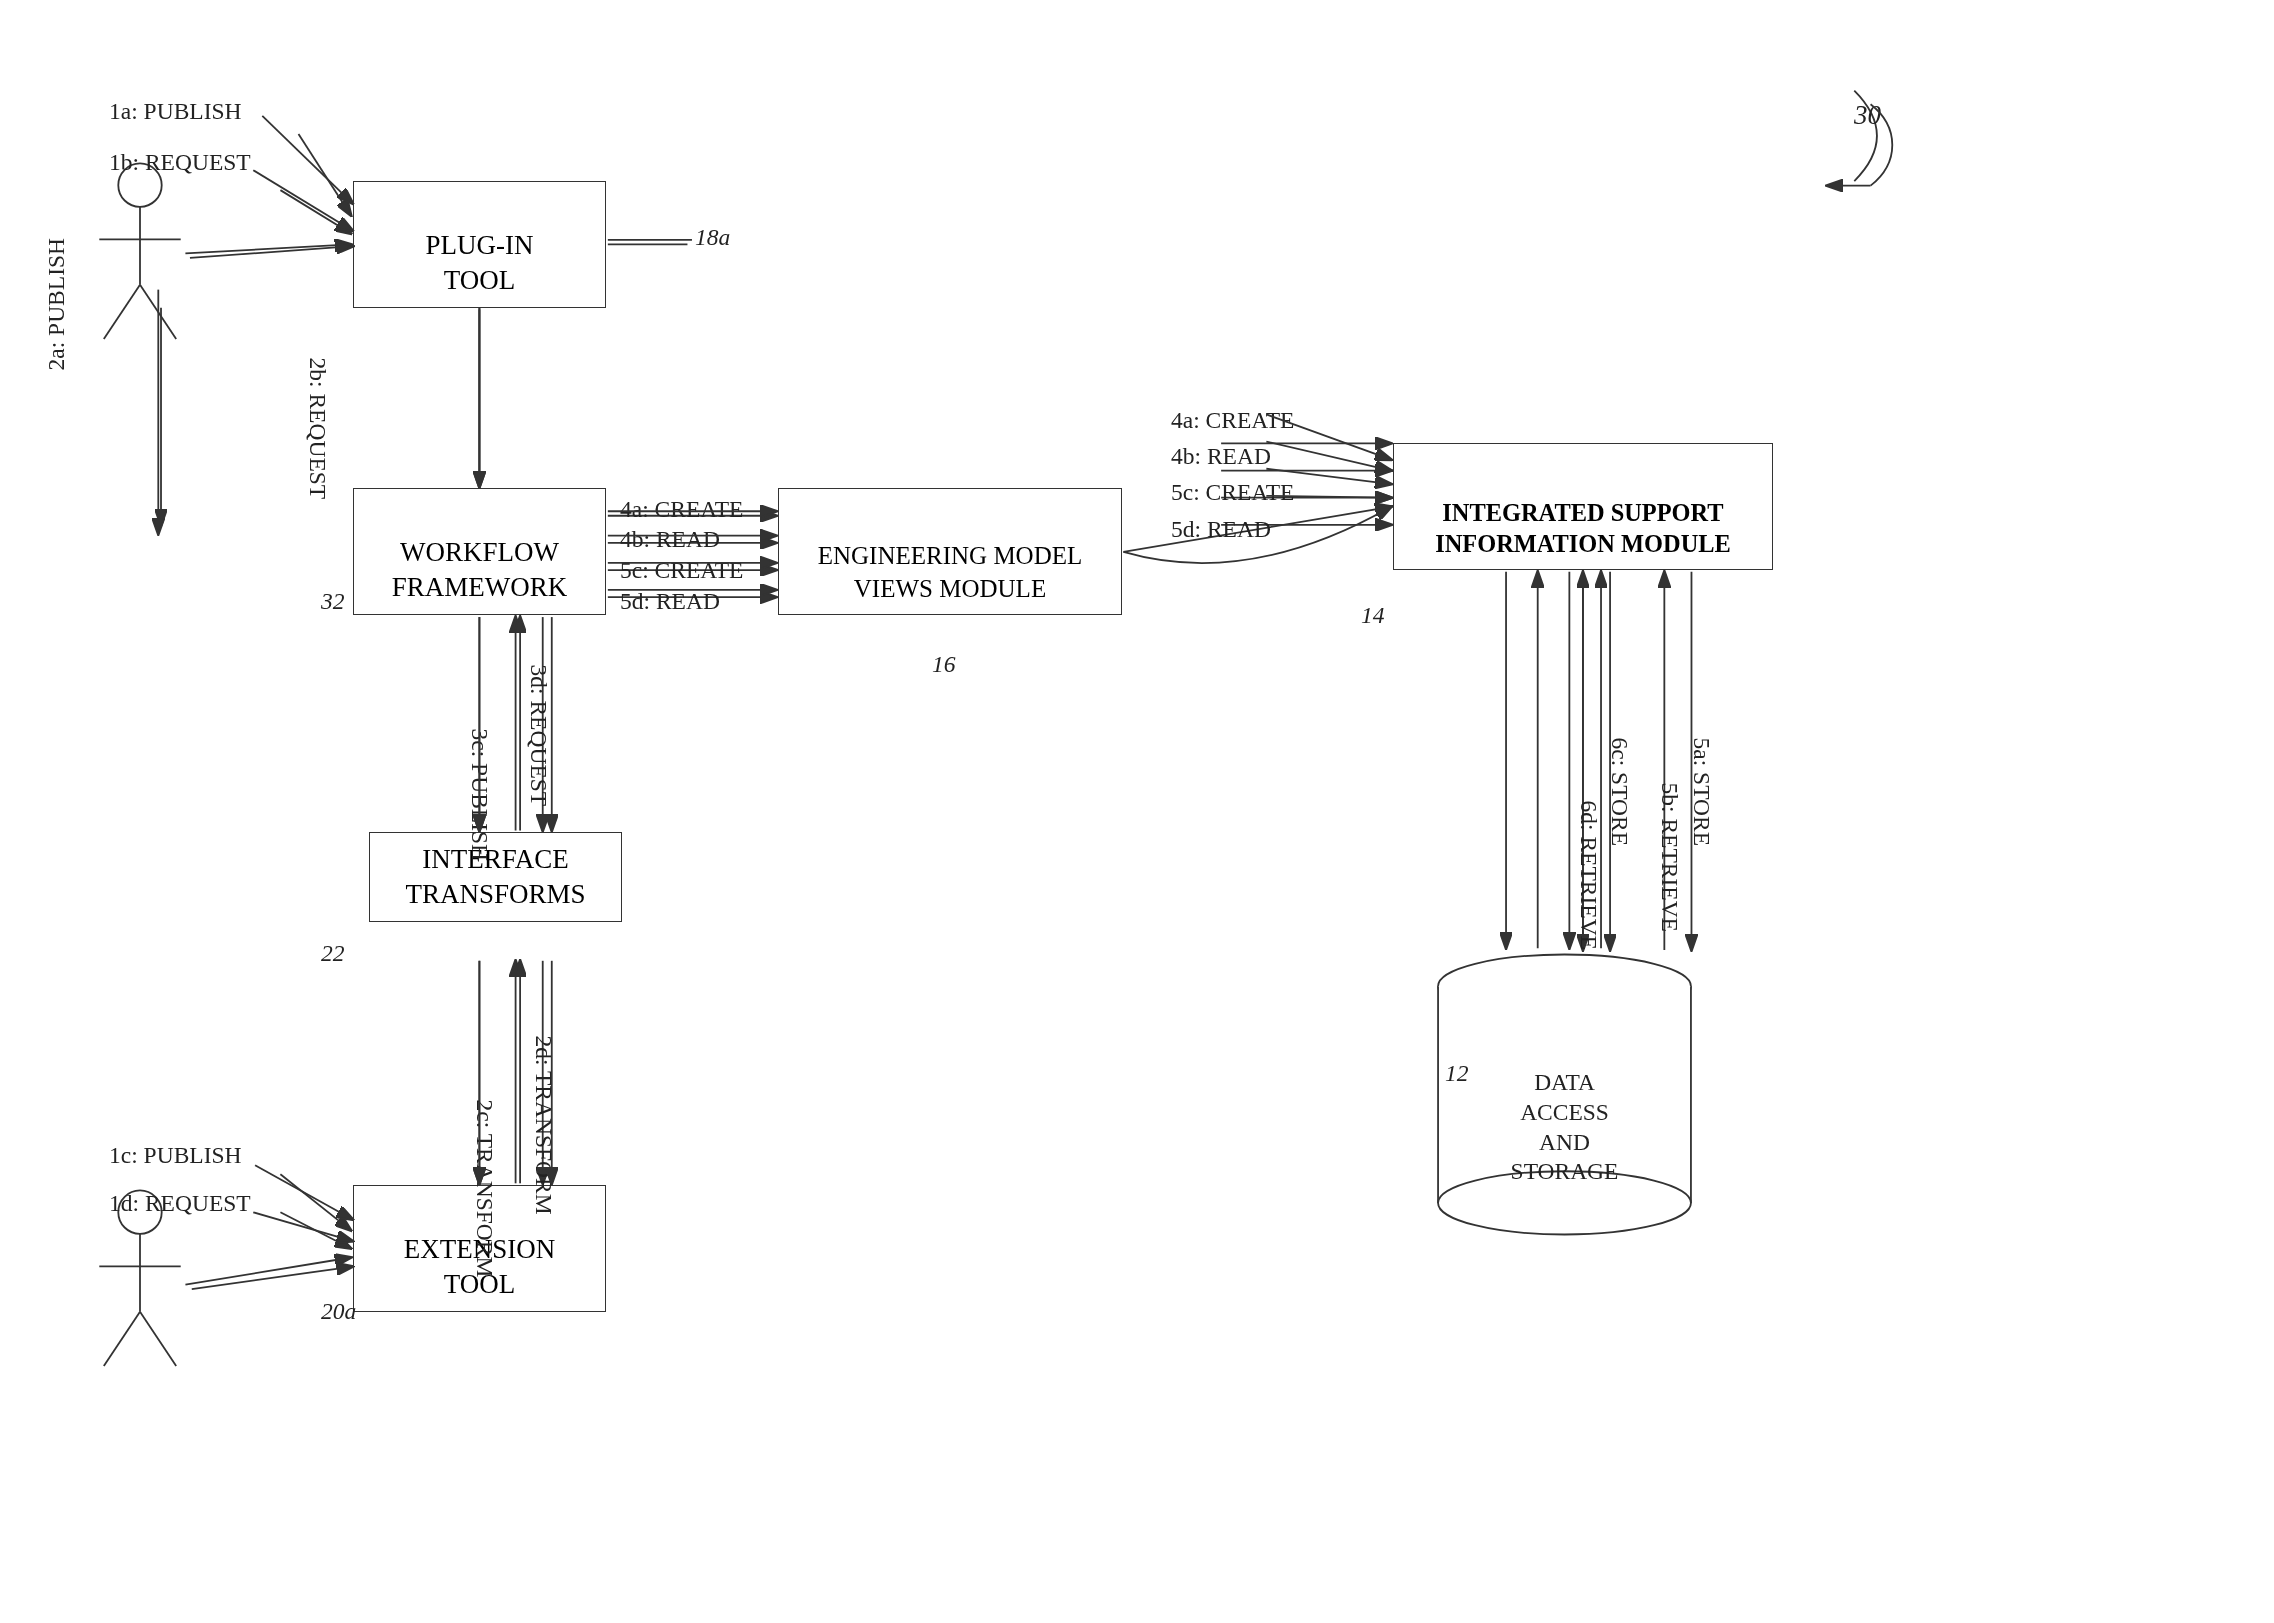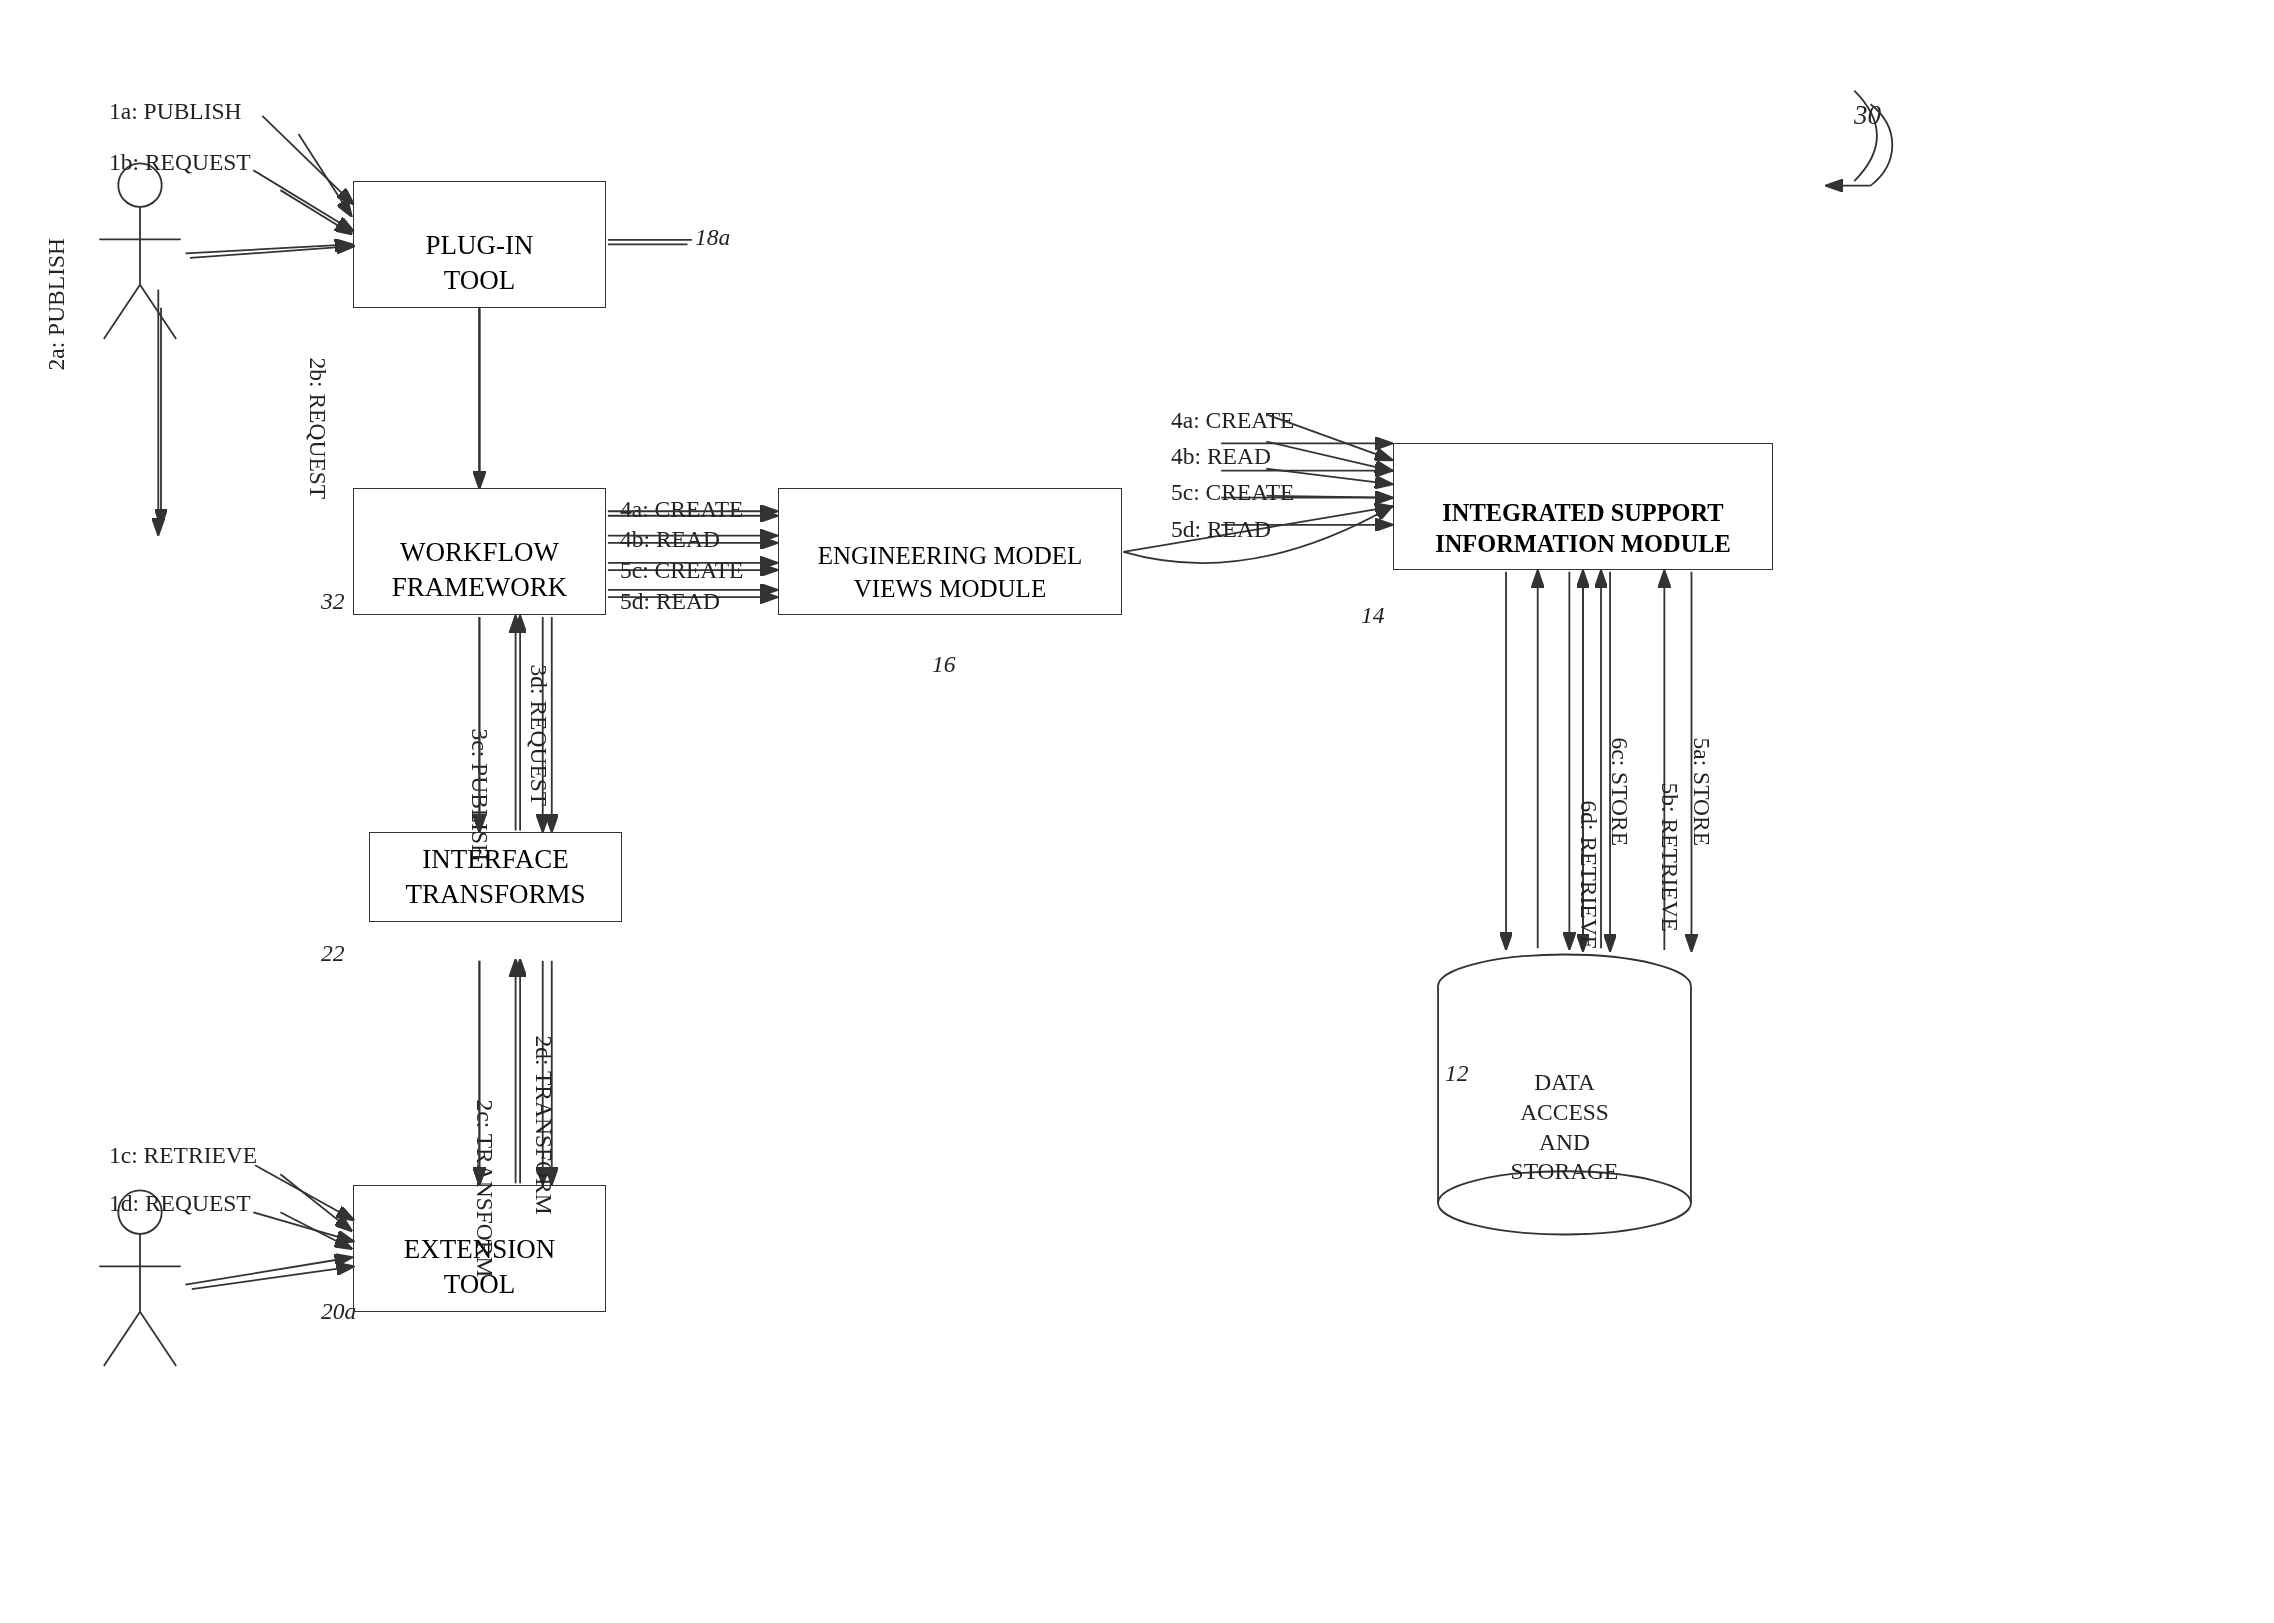--- a/index.html
+++ b/index.html
@@ -245,21 +245,21 @@
   </div>
 
   <div class="label" style="left:484px; top:1086px; transform:rotate(90deg); transform-origin:left center; white-space:nowrap;">
     <span>2c: TRANSFORM</span>
   </div>
 
   <div class="label" style="left:543px; top:1022px; transform:rotate(90deg); transform-origin:left center; white-space:nowrap;">
     <span>2d: TRANSFORM</span>
   </div>
 
-  <div class="label" style="left:109px; top:1142px;">1c: RETRIEVE</div>
+  <div class="label" style="left:109px; top:1142px;">1c: PUBLISH</div>
 
   <div class="label" style="left:109px; top:1190px;">1d: REQUEST</div>
 
   <div class="label" style="left:1171px; top:407px;">4a: CREATE</div>
   <div class="label" style="left:1171px; top:443px;">4b: READ</div>
   <div class="label" style="left:1171px; top:479px;">5c: CREATE</div>
   <div class="label" style="left:1171px; top:516px;">5d: READ</div>
 
   <div class="label" style="left:1701px; top:724px; transform:rotate(90deg); transform-origin:left center; white-space:nowrap;">
     <span>5a: STORE</span>

